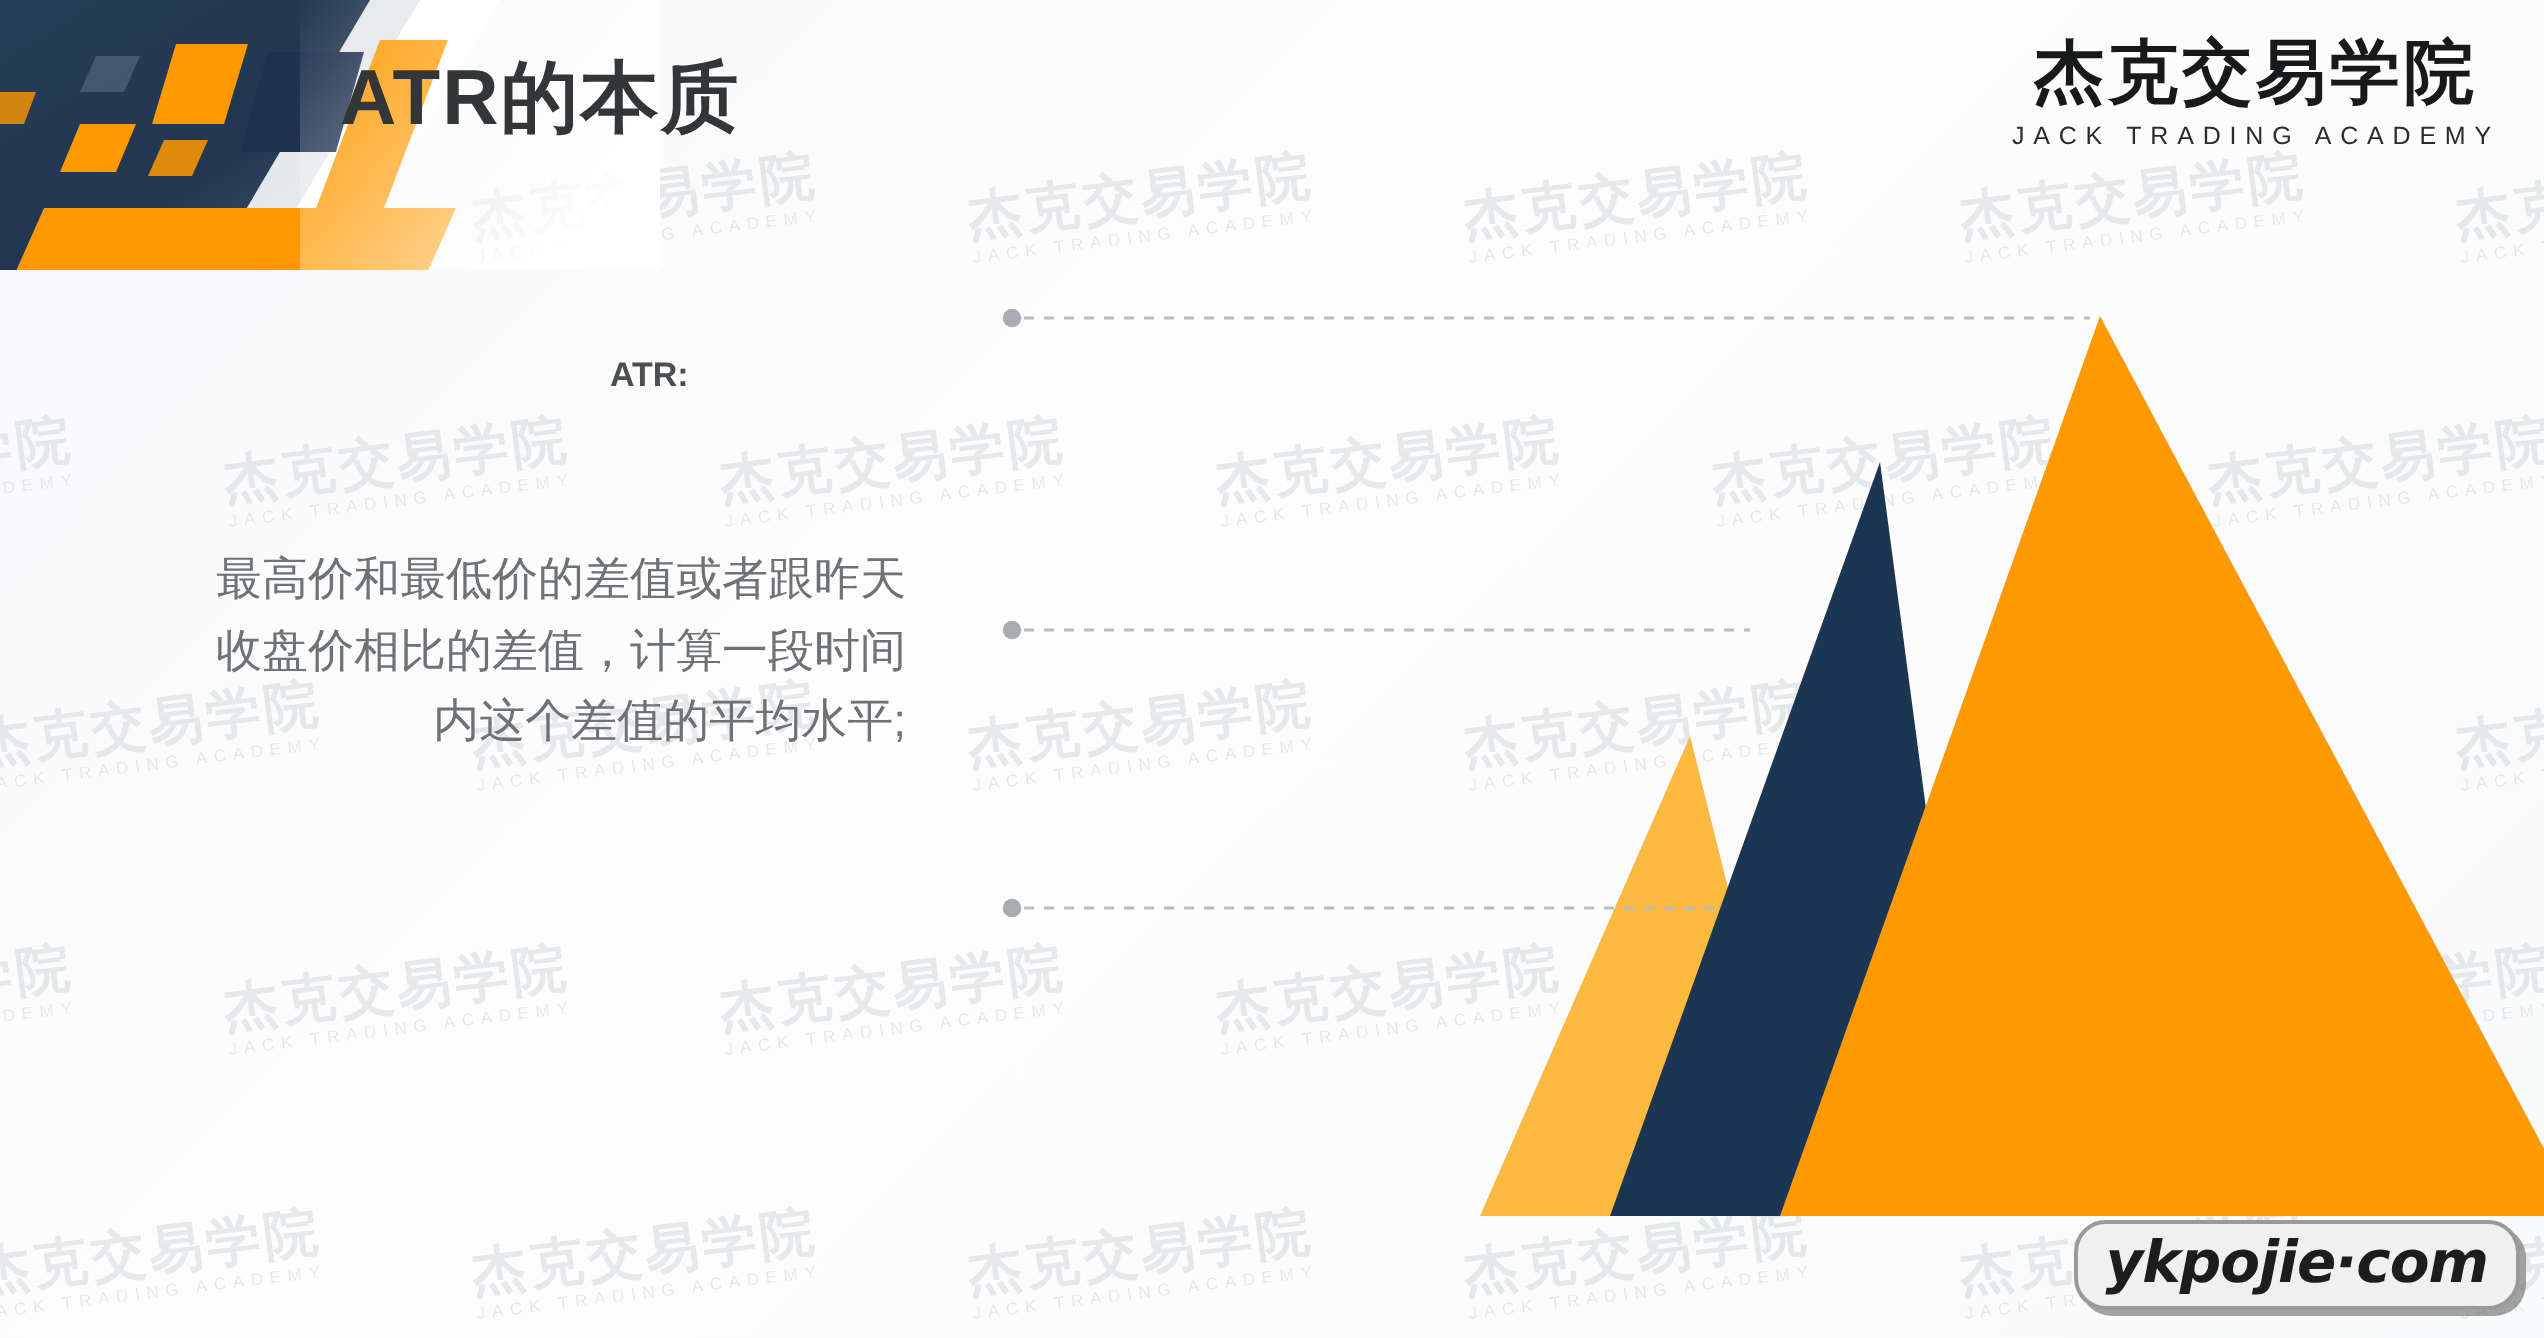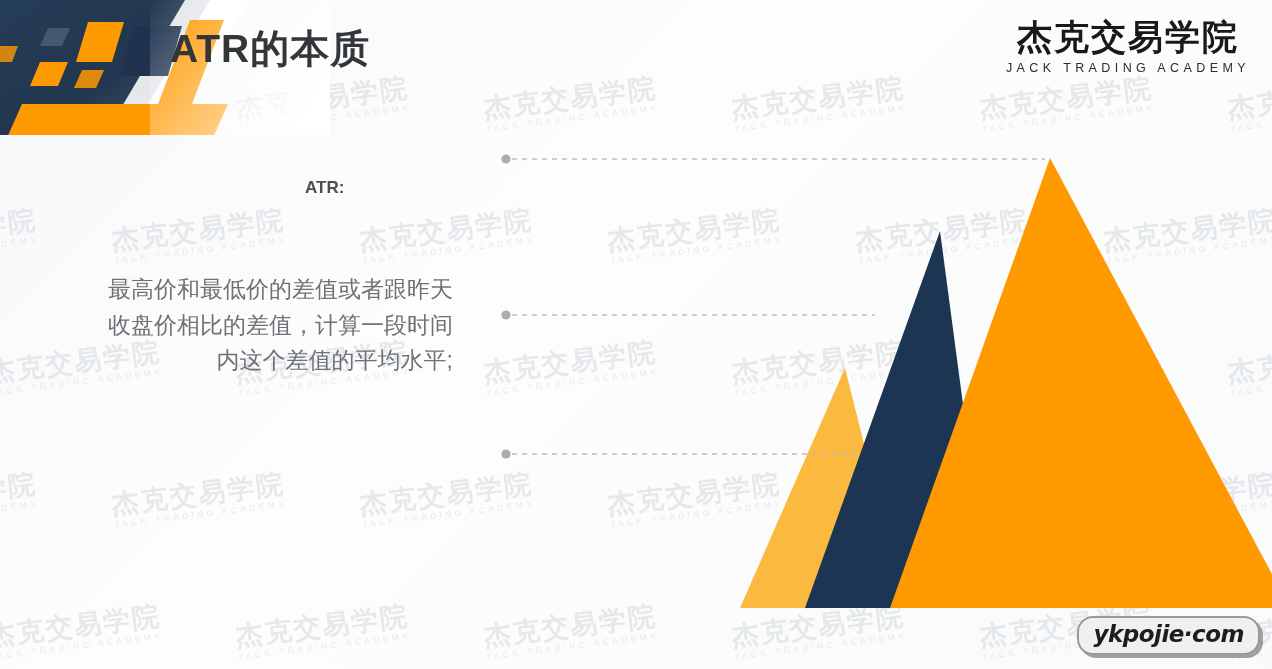--- a/index.html
+++ b/index.html
@@ -122,21 +122,21 @@
     right:12px;bottom:14px;
     z-index:8;
     padding:5px 14px 7px 14px;
     background:#f0f0f0;
     border:2px solid #9a9a9a;
     border-radius:16px;
     box-shadow:3px 3px 0 rgba(90,90,90,.55);
     font-family:"DejaVu Sans",sans-serif;
     font-style:italic;
     font-weight:800;
-    font-size:23px;
+    font-size:29px;
     color:#1d1d1d;
     letter-spacing:-.5px;
     line-height:1;
   }
 </style>
 </head>
 <body>
 
 <div class="slide">
 

